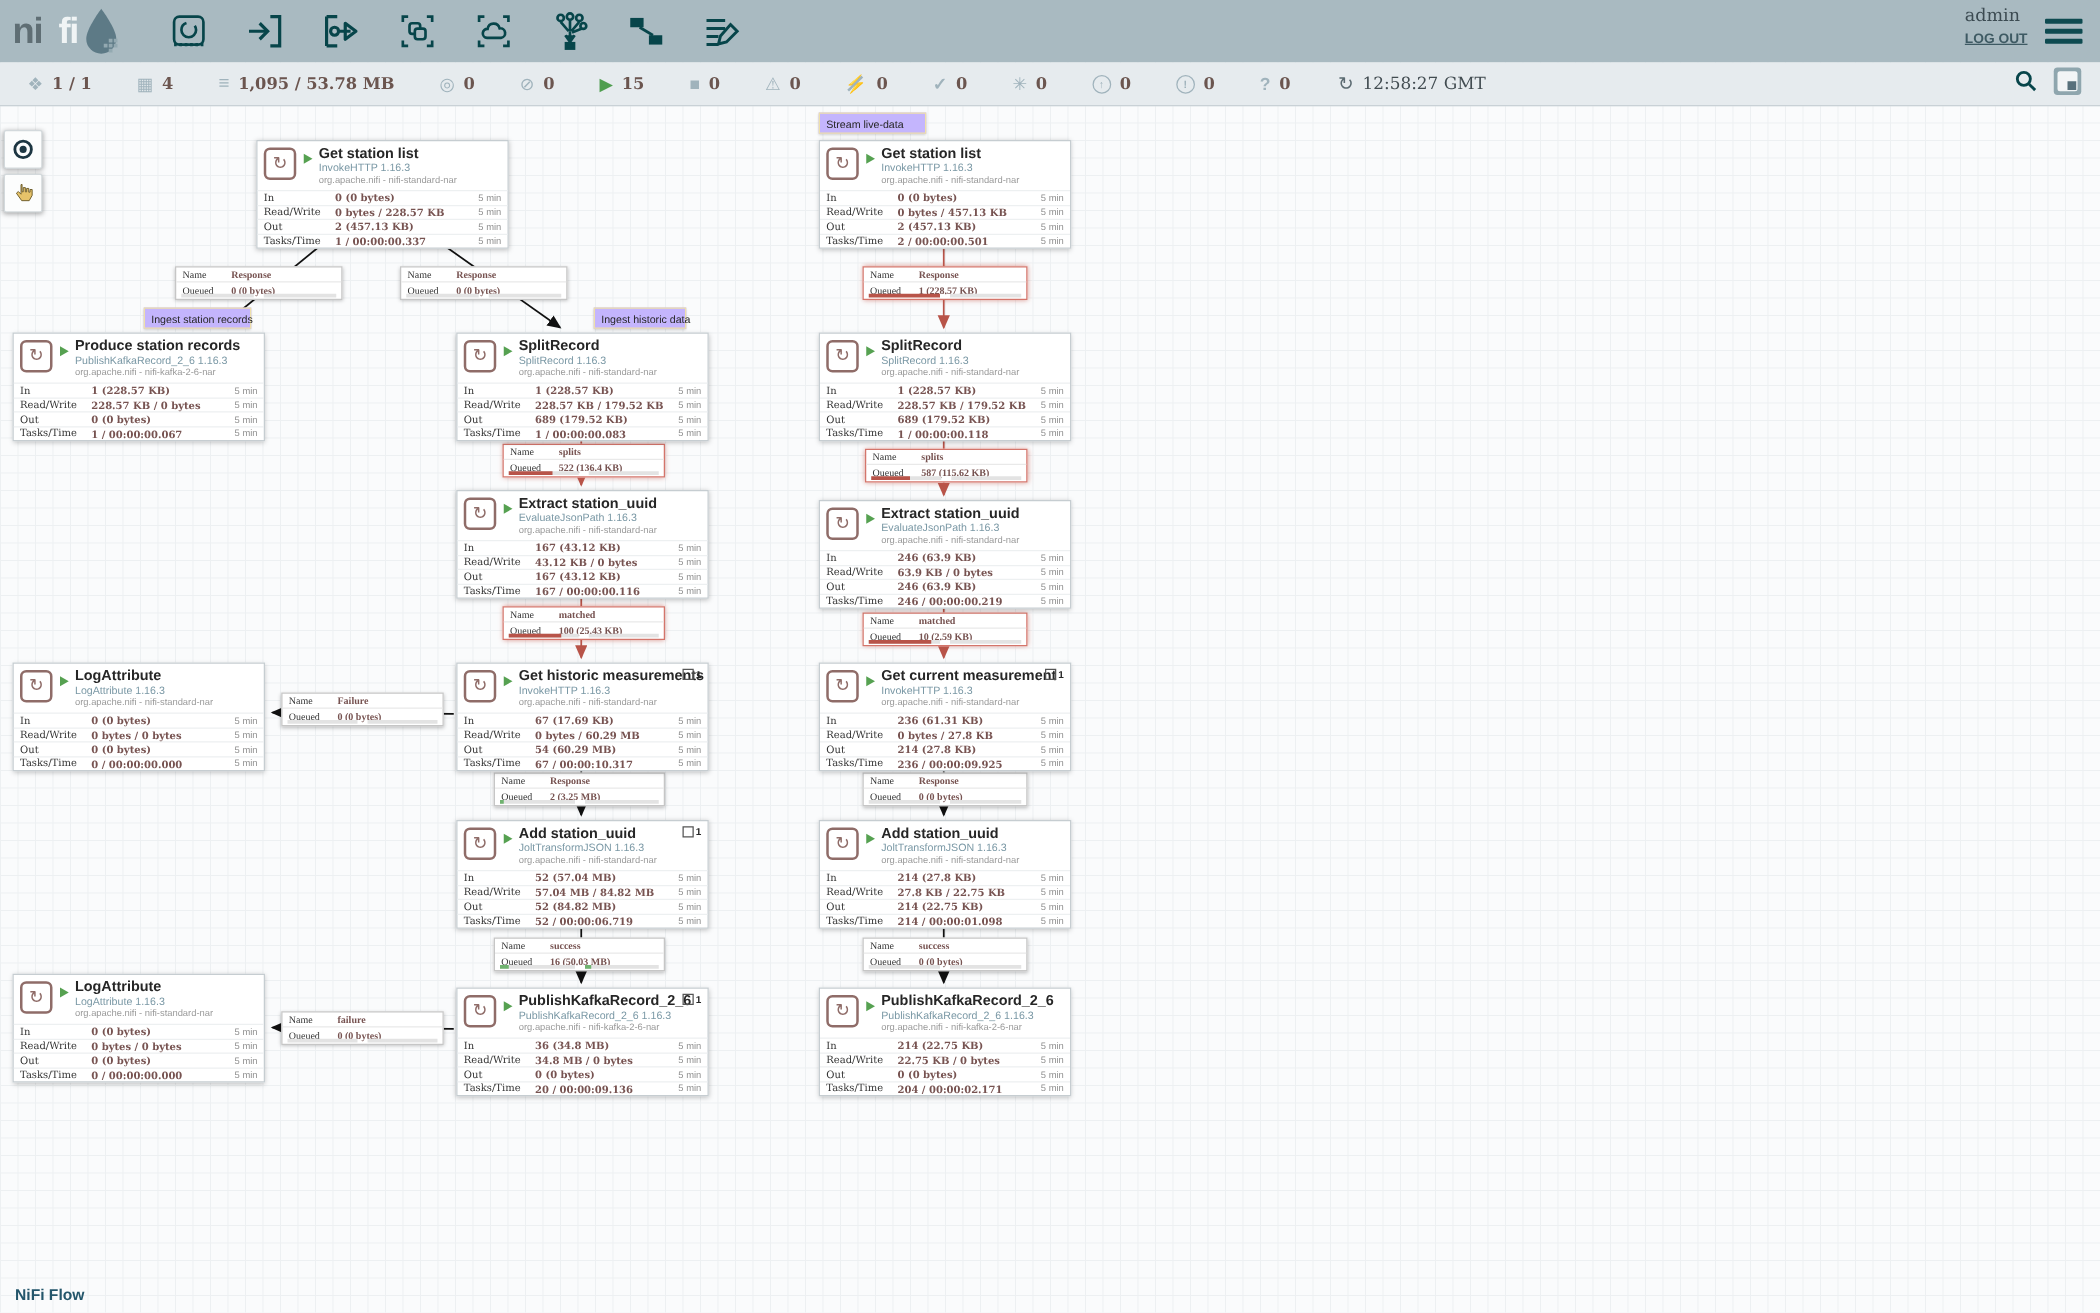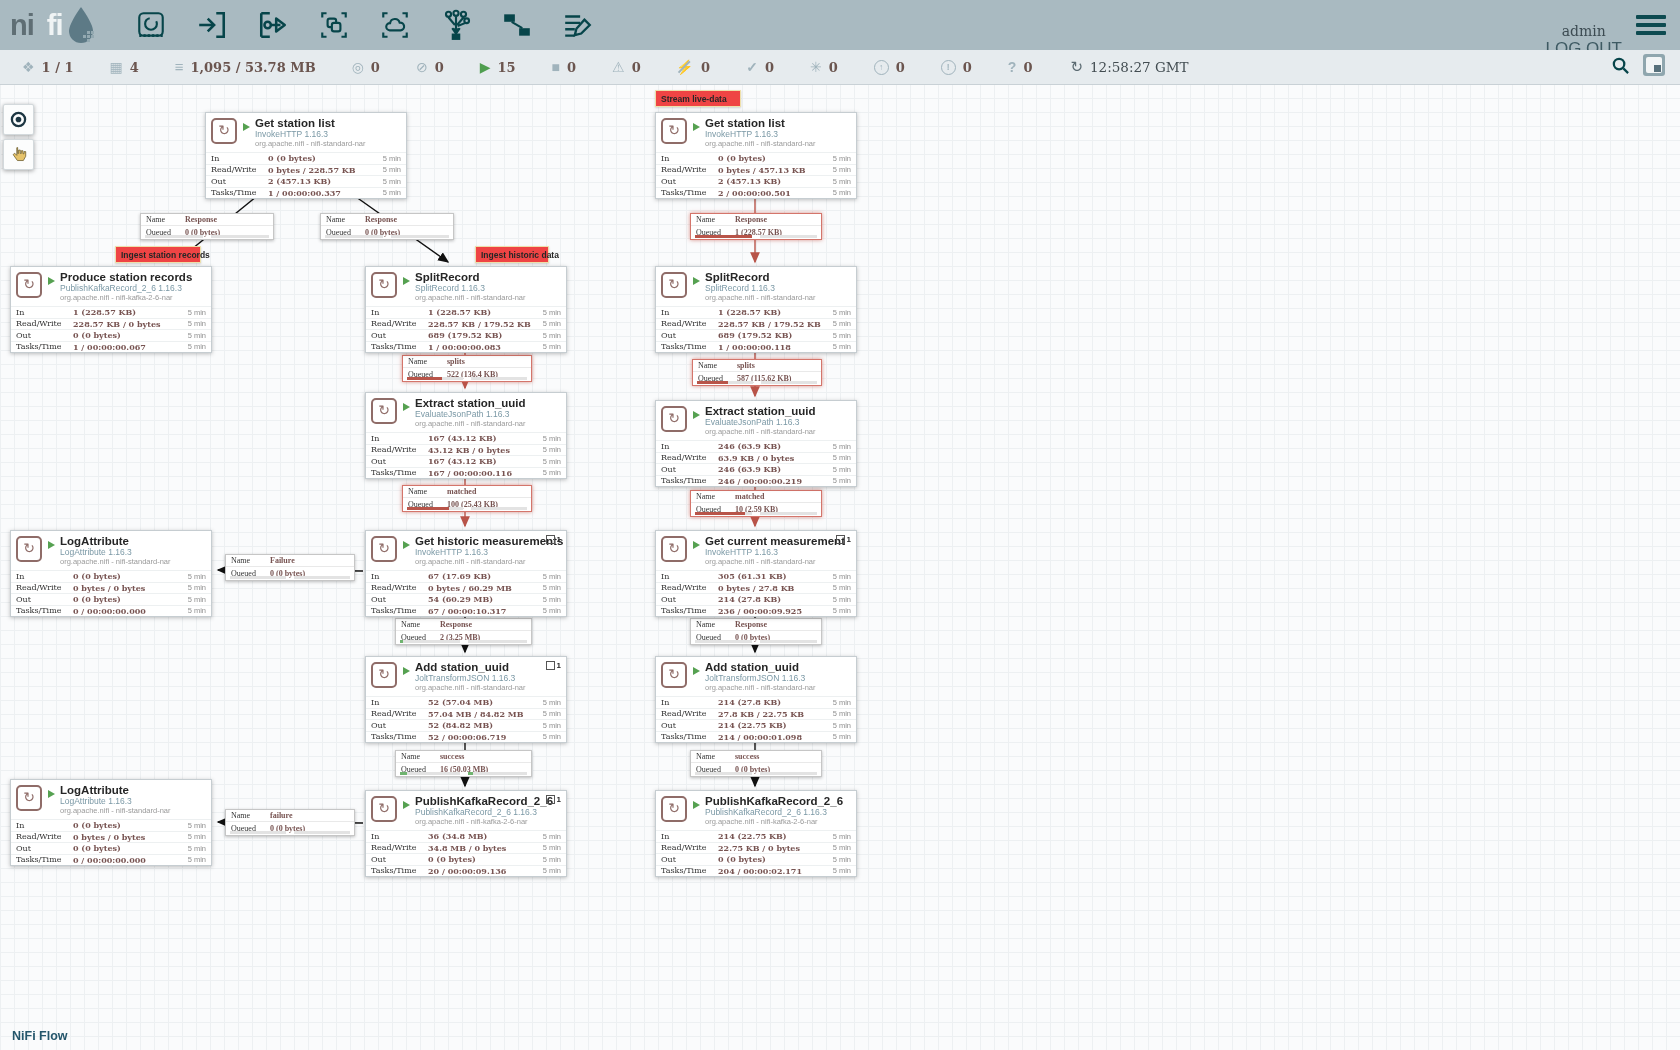--- a/index.html
+++ b/index.html
@@ -15,23 +15,23 @@
   #edges{position:absolute;left:0;top:0;z-index:1;}
 
   
   #header{position:absolute;top:0;left:0;right:0;height:50px;background:#a9bac1;
           display:flex;align-items:center;z-index:10;}
   #logo{display:flex;align-items:center;margin-left:10px;}
   #logo .t1{font-weight:bold;font-size:29px;color:#5f6e74;letter-spacing:-1px;}
   #logo .t2{font-weight:bold;font-size:29px;color:#f0f4f5;letter-spacing:-1px;padding-left:13px;}
   #tools{display:flex;gap:27px;margin-left:35px;align-items:center;}
   .tb-ic{width:34px;height:34px;display:flex;align-items:center;justify-content:center;cursor:grab;}
-  .who{position:absolute;right:58px;top:23px;text-align:center;}
+  .who{position:absolute;right:58px;top:5px;text-align:left;}
   .who .usr{font-family:"DejaVu Serif",serif;font-size:14px;color:#3c4b52;}
-  .who a{font-size:17px;font-weight:normal;color:#3e5a63;text-decoration:underline;cursor:pointer;}
+  .who a{font-size:11px;font-weight:bold;color:#3e5a63;text-decoration:underline;cursor:pointer;}
   .burger{position:absolute;right:14px;top:11px;width:30px;cursor:pointer;}
   .burger i{display:block;height:4.5px;background:#0d4a50;margin:3.5px 0;border-radius:1px;}
 
   
   #statusbar{position:absolute;top:50px;left:0;right:0;height:34px;background:#e6ebee;
              border-bottom:1px solid #c9d1d6;display:flex;align-items:center;
              padding:0 8px;z-index:10;}
   .sb-item{display:flex;align-items:center;gap:7px;margin:0 0 0 36px;}
   .sb-item:first-child{margin-left:14px;}
   .sb-ic{color:#a0b3bc;font-size:14px;line-height:14px;}
@@ -80,22 +80,22 @@
   .conn.alert{border:1px solid #d4756b;box-shadow:0 0 4px rgba(196,88,76,.65);}
   .c-row{display:flex;align-items:center;gap:5px;height:11px;padding:0 5px;position:relative;}
   .c-row + .c-row{border-top:1px solid #e9e9e9;height:13px;}
   .cl{font-family:Liberation Serif, serif;font-size:8px;color:#333;width:34px;flex:0 0 auto;}
   .cv{font-family:Liberation Serif, serif;font-size:8px;font-weight:bold;color:#775351;white-space:nowrap;}
   .bar{position:absolute;bottom:1px;height:3px;width:calc(50% - 8px);background:#e3e3e3;}
   .bar.l{left:4px;} .bar.r{right:4px;}
   .bar i{display:block;height:100%;}
 
   
-  .ylabel{position:absolute;background:#ef4444;border:1px solid #eee0ab;
-          box-shadow:0 1px 2px rgba(0,0,0,.18);font-size:8.5px;font-weight:bold;color:#262626;
+  .ylabel{position:absolute;background:#c4b5fd;border:1px solid #eee0ab;
+          box-shadow:0 1px 2px rgba(0,0,0,.18);font-size:8.5px;font-weight:normal;color:#262626;
           padding:3px 5px;z-index:2;box-sizing:border-box;cursor:pointer;white-space:nowrap;}
 
   
   #breadcrumb{position:absolute;left:12px;bottom:7px;font-size:12.5px;font-weight:bold;
               color:#24566b;z-index:6;cursor:pointer;}
 </style>
 </head>
 <body>
 
 <div id="stage">
@@ -649,21 +649,21 @@
             <div class="pbundle">org.apache.nifi - nifi-standard-nar</div>
           </div>
           <span class="badge">
             <span class="bic"></span>
             <span>1</span>
           </span>
         </div>
         <div class="rows">
           <div class="row">
             <span class="rl">In</span>
-            <span class="rv">305 (61.31 KB)</span>
+            <span class="rv">236 (61.31 KB)</span>
             <span class="rw">5 min</span>
           </div>
           <div class="row">
             <span class="rl">Read/Write</span>
             <span class="rv">0 bytes / 27.8 KB</span>
             <span class="rw">5 min</span>
           </div>
           <div class="row">
             <span class="rl">Out</span>
             <span class="rv">214 (27.8 KB)</span>

